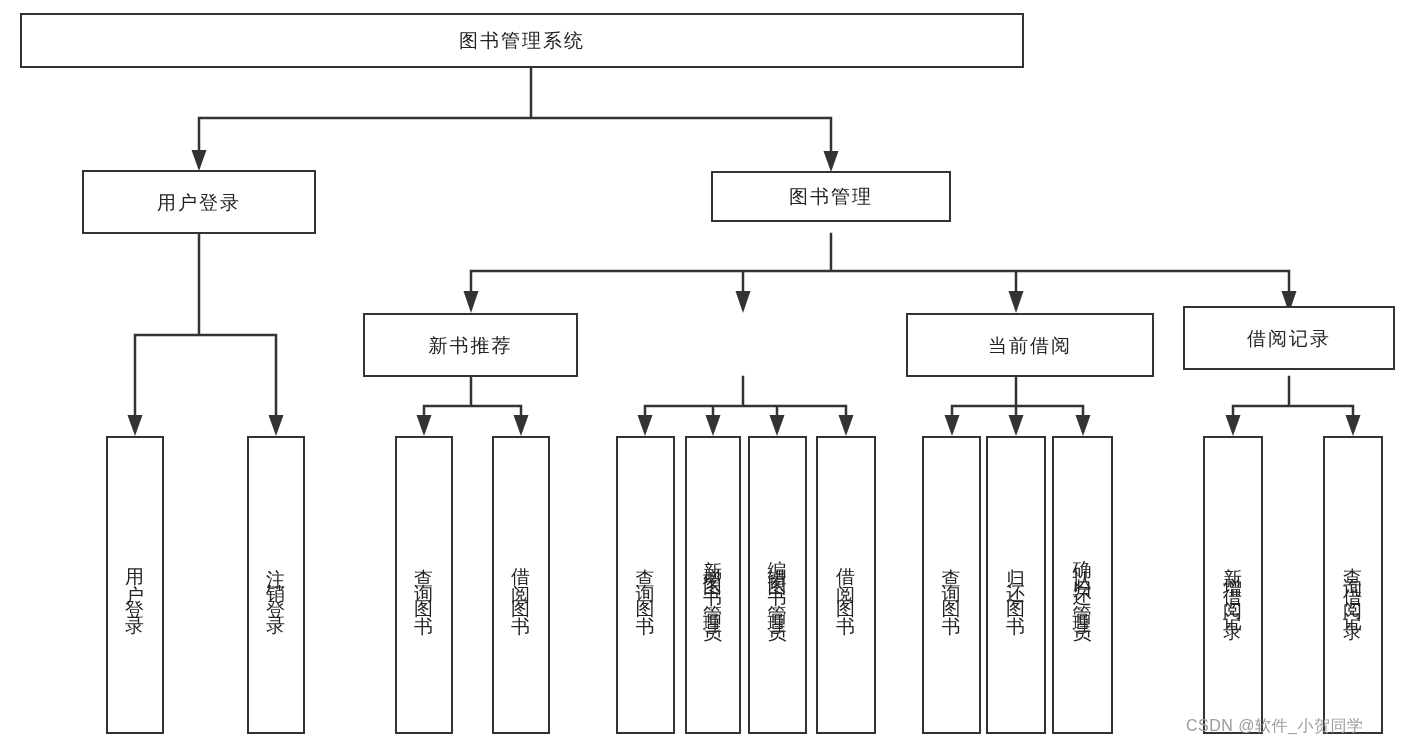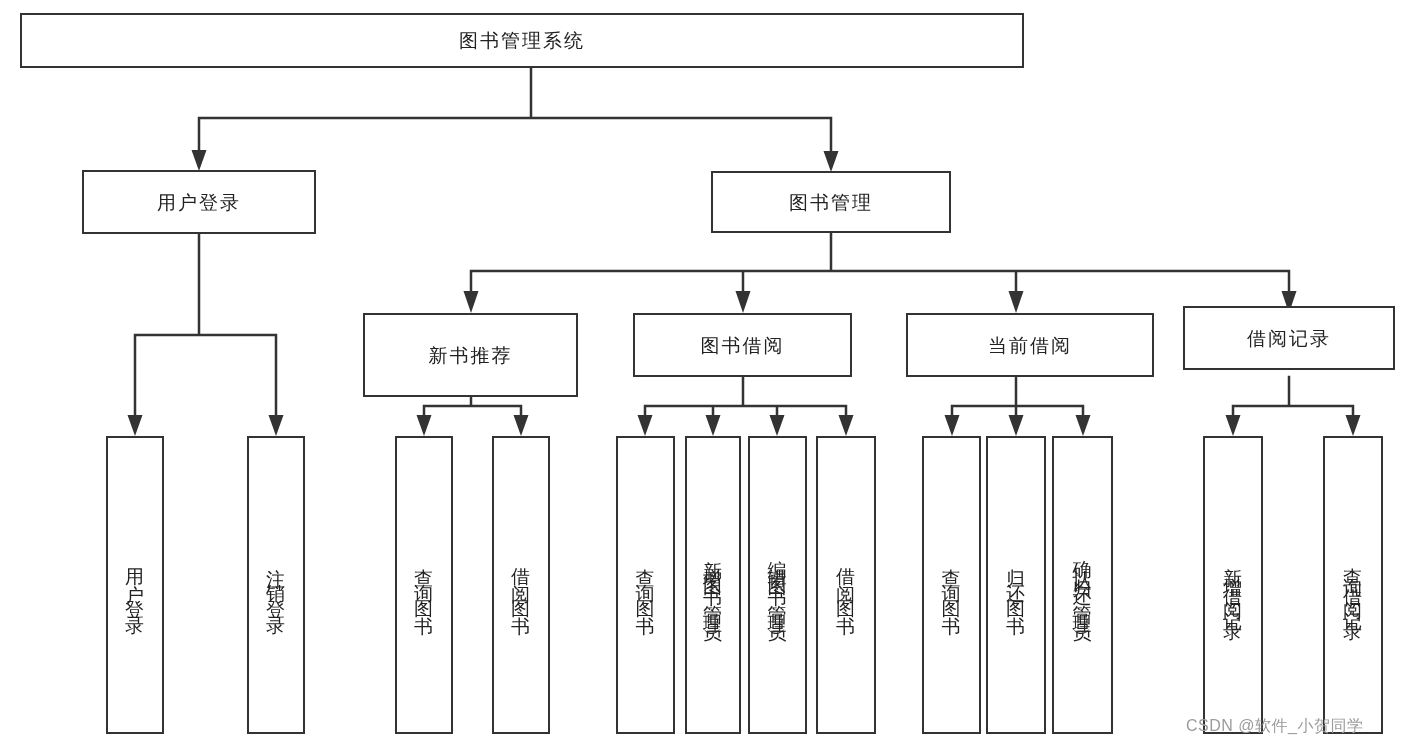--- a/index.html
+++ b/index.html
@@ -74,29 +74,26 @@
     </g>
   </svg>
 
   <div class="box hbox" style="left:20px;top:13px;width:1004px;height:55px;">
     <span>图书管理系统</span>
   </div>
 
   <div class="box hbox" style="left:82px;top:170px;width:234px;height:64px;">
     <span>用户登录</span>
   </div>
-  <div class="box hbox" style="left:711px;top:171px;width:240px;height:62px;">
+  <div class="box hbox" style="left:711px;top:171px;width:240px;height:51px;">
     <span>图书管理</span>
   </div>
 
-  <div class="box hbox" style="left:363px;top:313px;width:215px;height:84px;">
+  <div class="box hbox" style="left:363px;top:313px;width:215px;height:64px;">
     <span>新书推荐</span>
-  </div>
-  <div class="box hbox" style="left:633px;top:313px;width:219px;height:64px;">
-    <span>图书借阅</span>
   </div>
   <div class="box hbox" style="left:906px;top:313px;width:248px;height:64px;">
     <span>当前借阅</span>
   </div>
   <div class="box hbox" style="left:1183px;top:306px;width:212px;height:64px;">
     <span>借阅记录</span>
   </div>
 
   <div class="box vbox ls4" style="left:106px;top:436px;width:58px;height:298px;">
     <span>用户登录</span>

